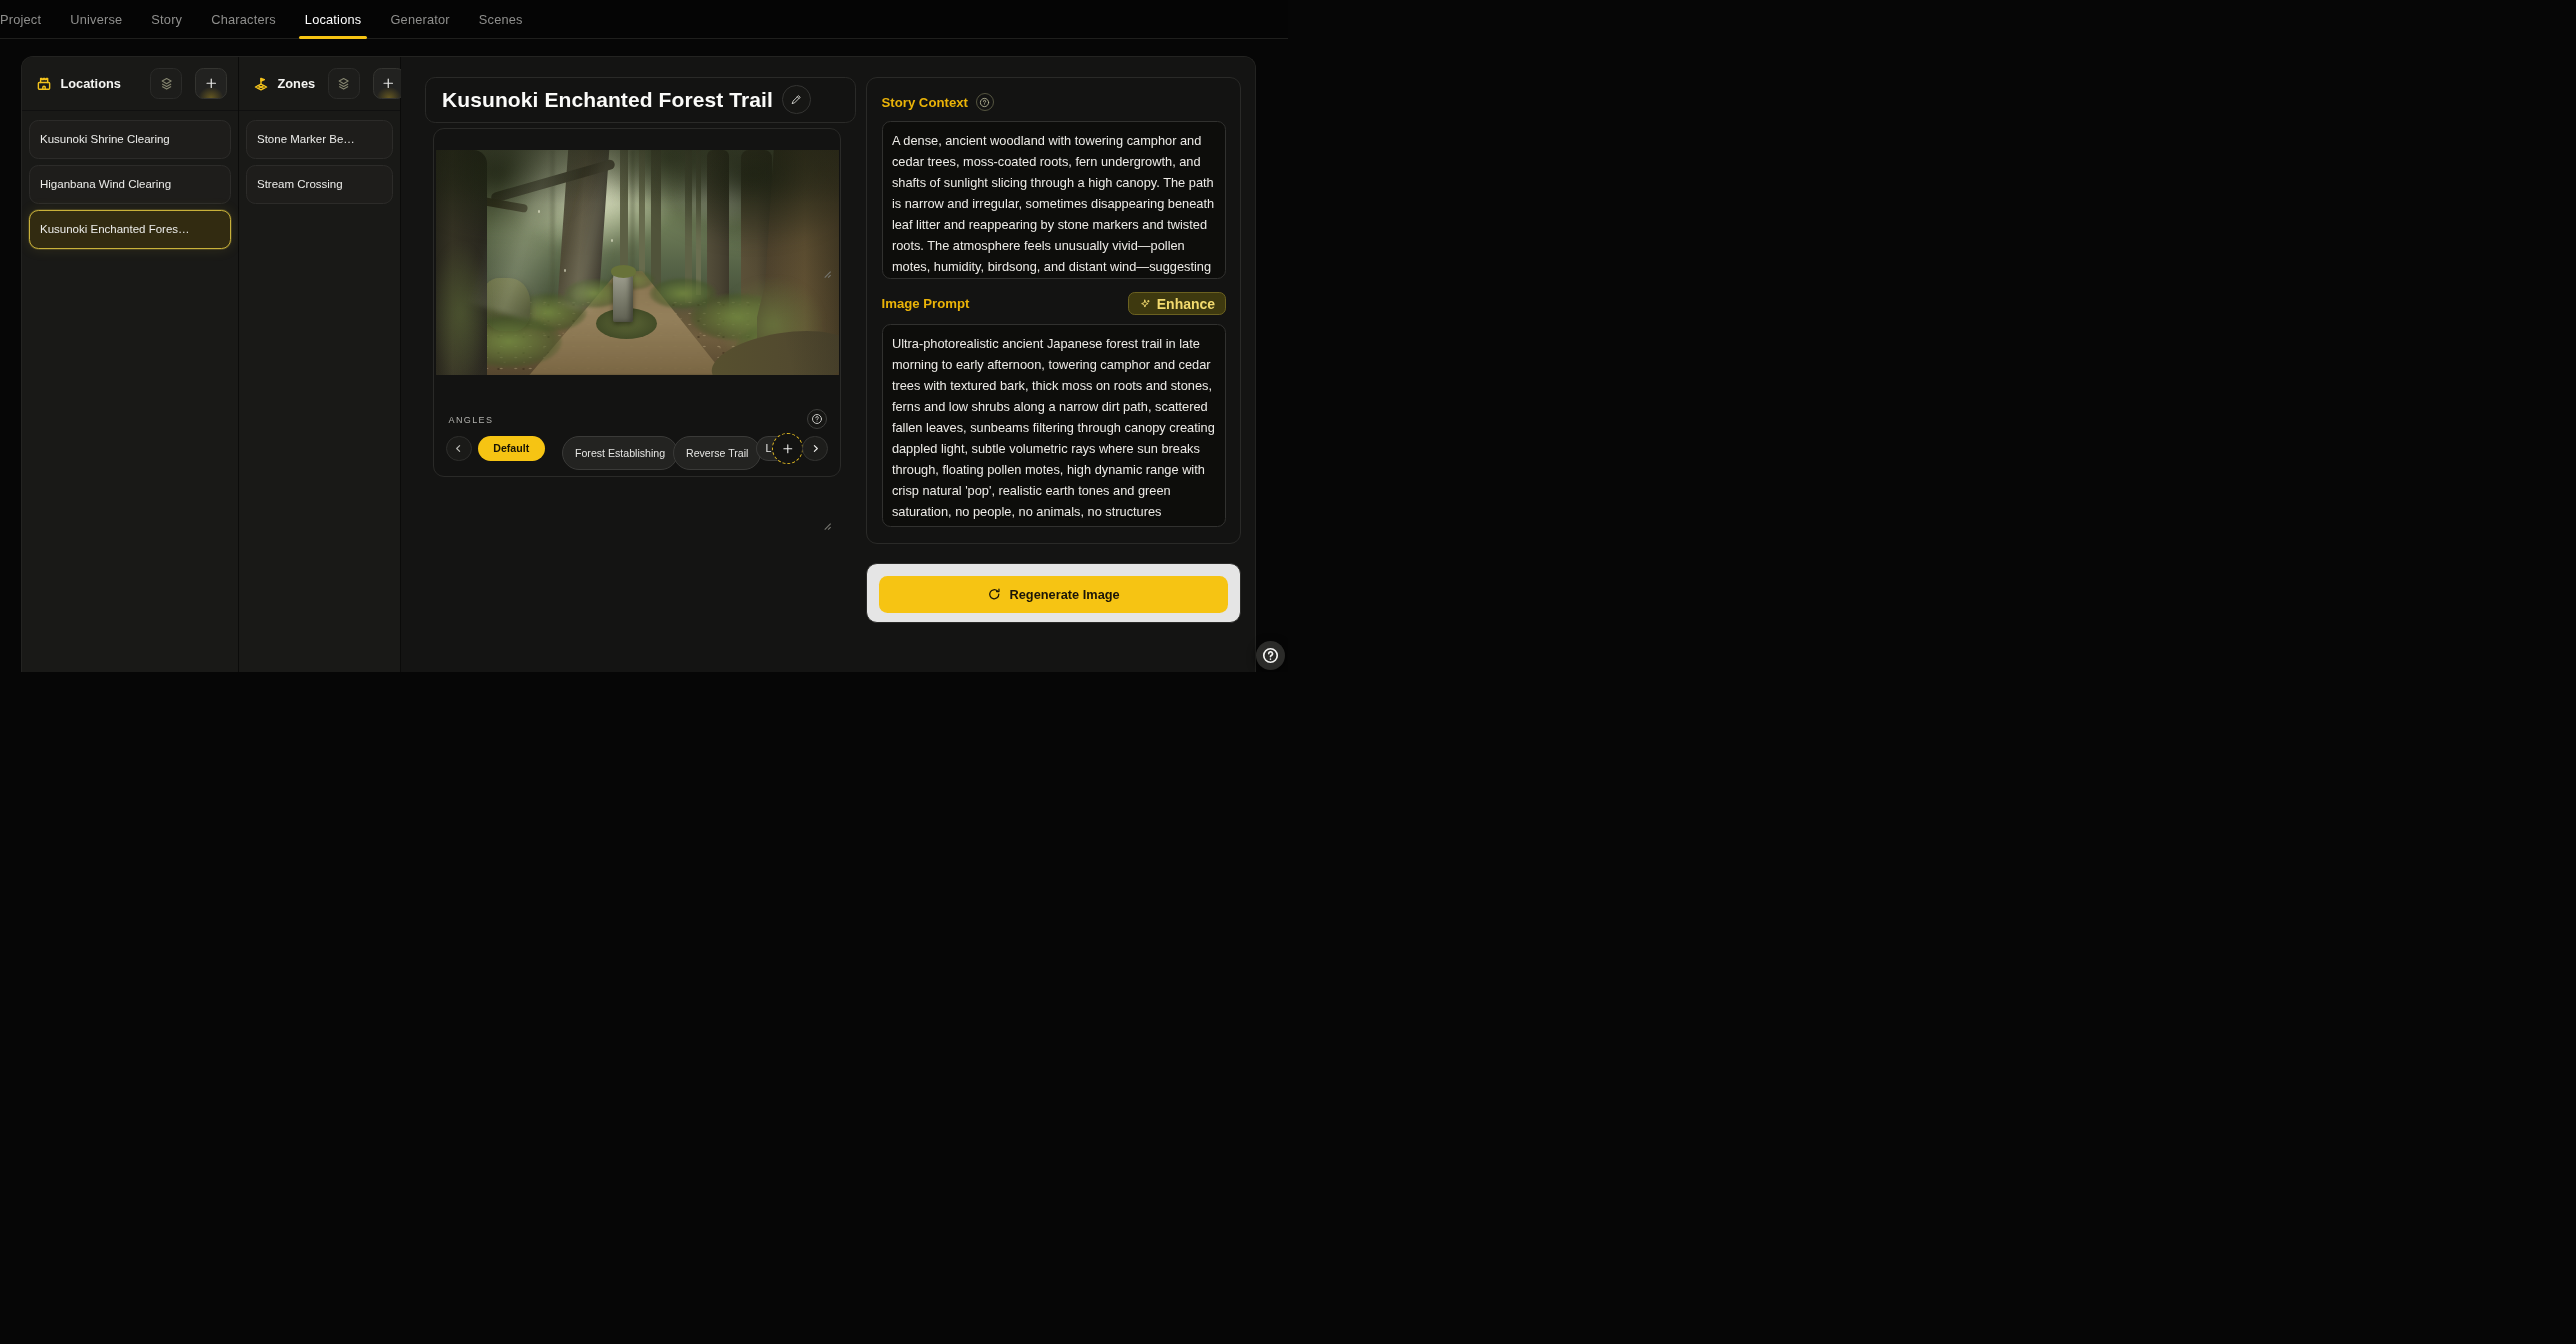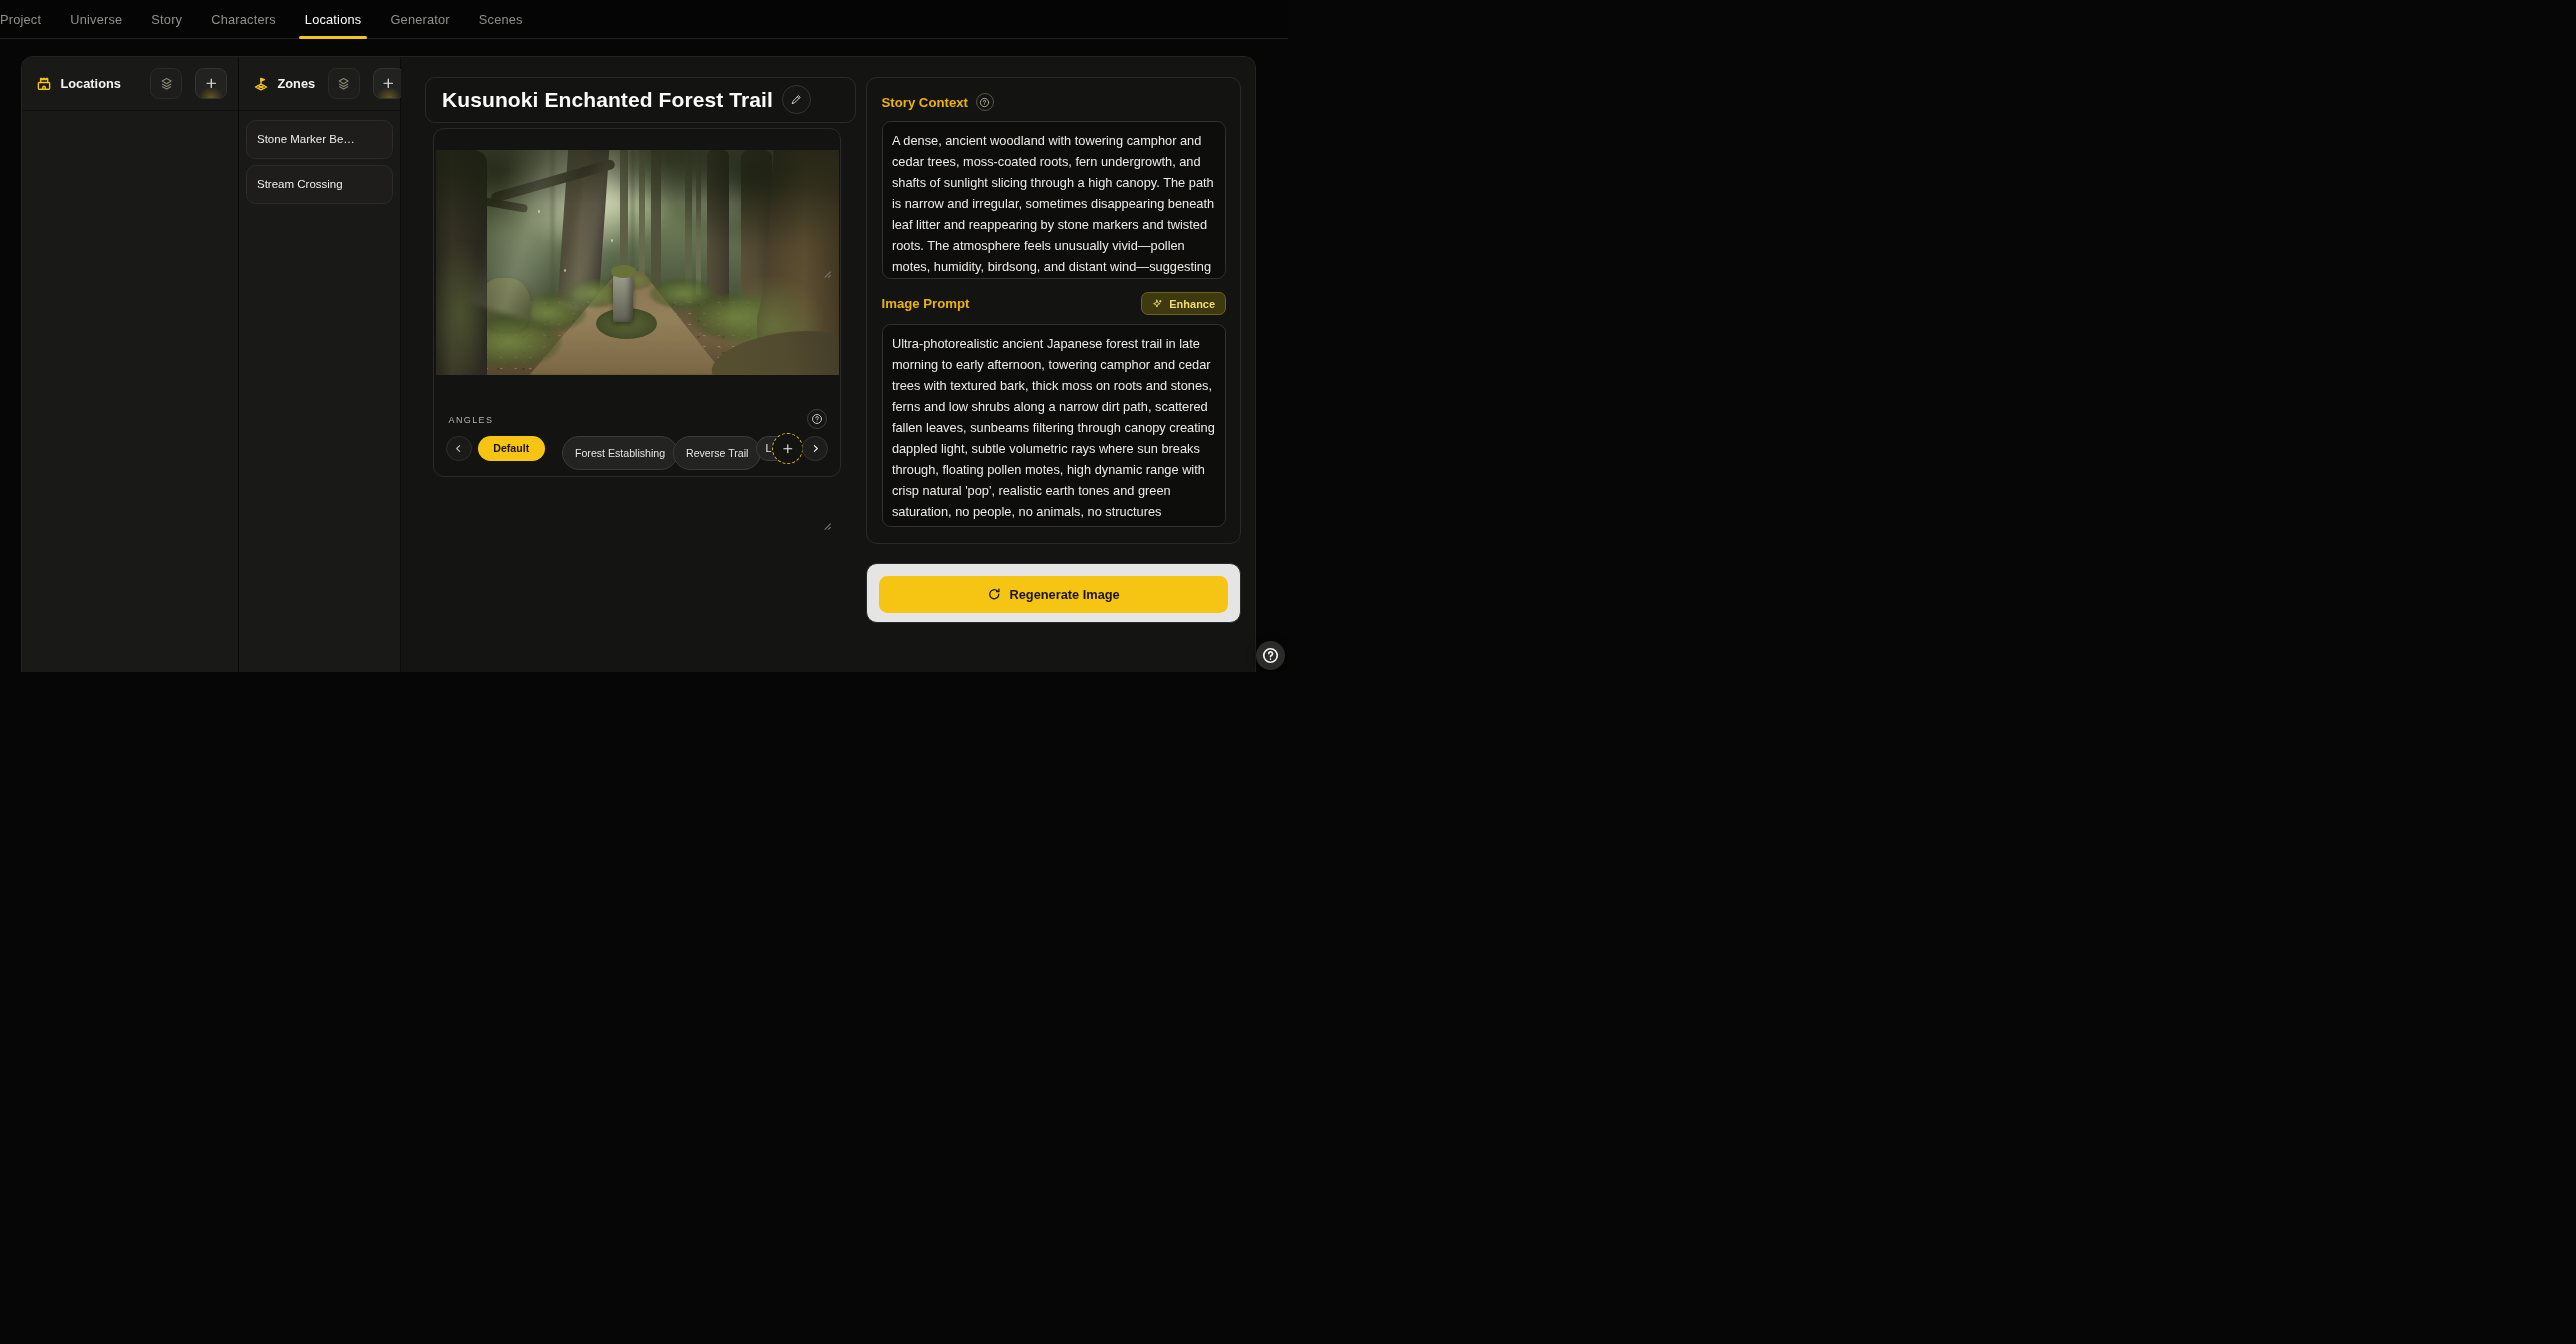--- a/index.html
+++ b/index.html
@@ -149,21 +149,21 @@
   .help-circle{width:16px;height:16px;border-radius:50%;border:0.9px solid #555540;
                display:flex;align-items:center;justify-content:center;}
   .textarea{margin-top:8.5px;background:#0d0d0b;border:0.9px solid #31312f;border-radius:8.5px;
             padding:7.7px 9.4px;font-size:12.8px;line-height:21px;color:#edebe7;box-sizing:border-box;
             overflow:hidden;position:relative;}
   .ta-story{height:158px;}
   .ta-prompt{height:203px;}
   .resize-handle{position:absolute;right:2.6px;bottom:2.6px;opacity:.85;}
   .prompt-row{margin-top:13px;display:flex;align-items:center;justify-content:space-between;height:24px;}
   .enhance-btn{height:23px;padding:0 9.4px;border-radius:6.8px;background:#3e390f;border:0.9px solid #6b6120;
-               color:#f2da6e;font-size:11px;font-weight:700;display:flex;align-items:center;gap:5.1px;}
+               color:#f2da6e;font-size:14px;font-weight:700;display:flex;align-items:center;gap:5.1px;}
   .regen-card{position:absolute;left:465px;top:506px;width:375px;height:60px;background:#e5e5e5;
               border:0.9px solid #2a2a28;border-radius:11px;padding:12px;box-sizing:border-box;}
   .regen-btn{width:100%;height:37px;border:none;border-radius:8.5px;background:#f6c413;color:#1a1508;
              font-weight:700;font-size:12.8px;font-family:inherit;display:flex;align-items:center;
              justify-content:center;gap:7.7px;}
 
   .help-fab{position:absolute;left:1256px;top:641px;width:29px;height:29px;border-radius:50%;
             background:#2b2b29;display:flex;align-items:center;justify-content:center;z-index:50;
             box-shadow:0 1.7px 8.5px rgba(0,0,0,.6);}
 </style>
@@ -216,20 +216,31 @@
           </svg>
         </span>
       </div>
       <div class="icon-btn plus">
         <span>
           <svg width="14.5" height="14.5" viewBox="0 0 24 24" fill="none" stroke="#e8e8e6" stroke-width="2" stroke-linecap="round">
               <path d="M12 5v14M5 12h14"></path>
             </svg>
         </span>
       </div>
+    </div>
+    <div class="panel-list">
+      <div class="list-item">
+          <span>Kusunoki Shrine Clearing</span>
+        </div>
+      <div class="list-item">
+          <span>Higanbana Wind Clearing</span>
+        </div>
+      <div class="list-item selected">
+          <span>Kusunoki Enchanted Fores…</span>
+        </div>
     </div>
   </div>
 
   <div class="panel zones">
     <div class="panel-header">
       <span>
         <svg width="18" height="18" viewBox="0 0 24 24" fill="none" stroke="#f2c21c" stroke-width="1.8" stroke-linejoin="round" stroke-linecap="round">
           <path d="M12 12V4.5"></path>
             <path d="M12 4.5l4.5 1.8L12 8.1z" fill="#f2c21c"></path>
           <path d="M4.5 16l7.5-3.8L19.5 16 12 19.8z"></path>

